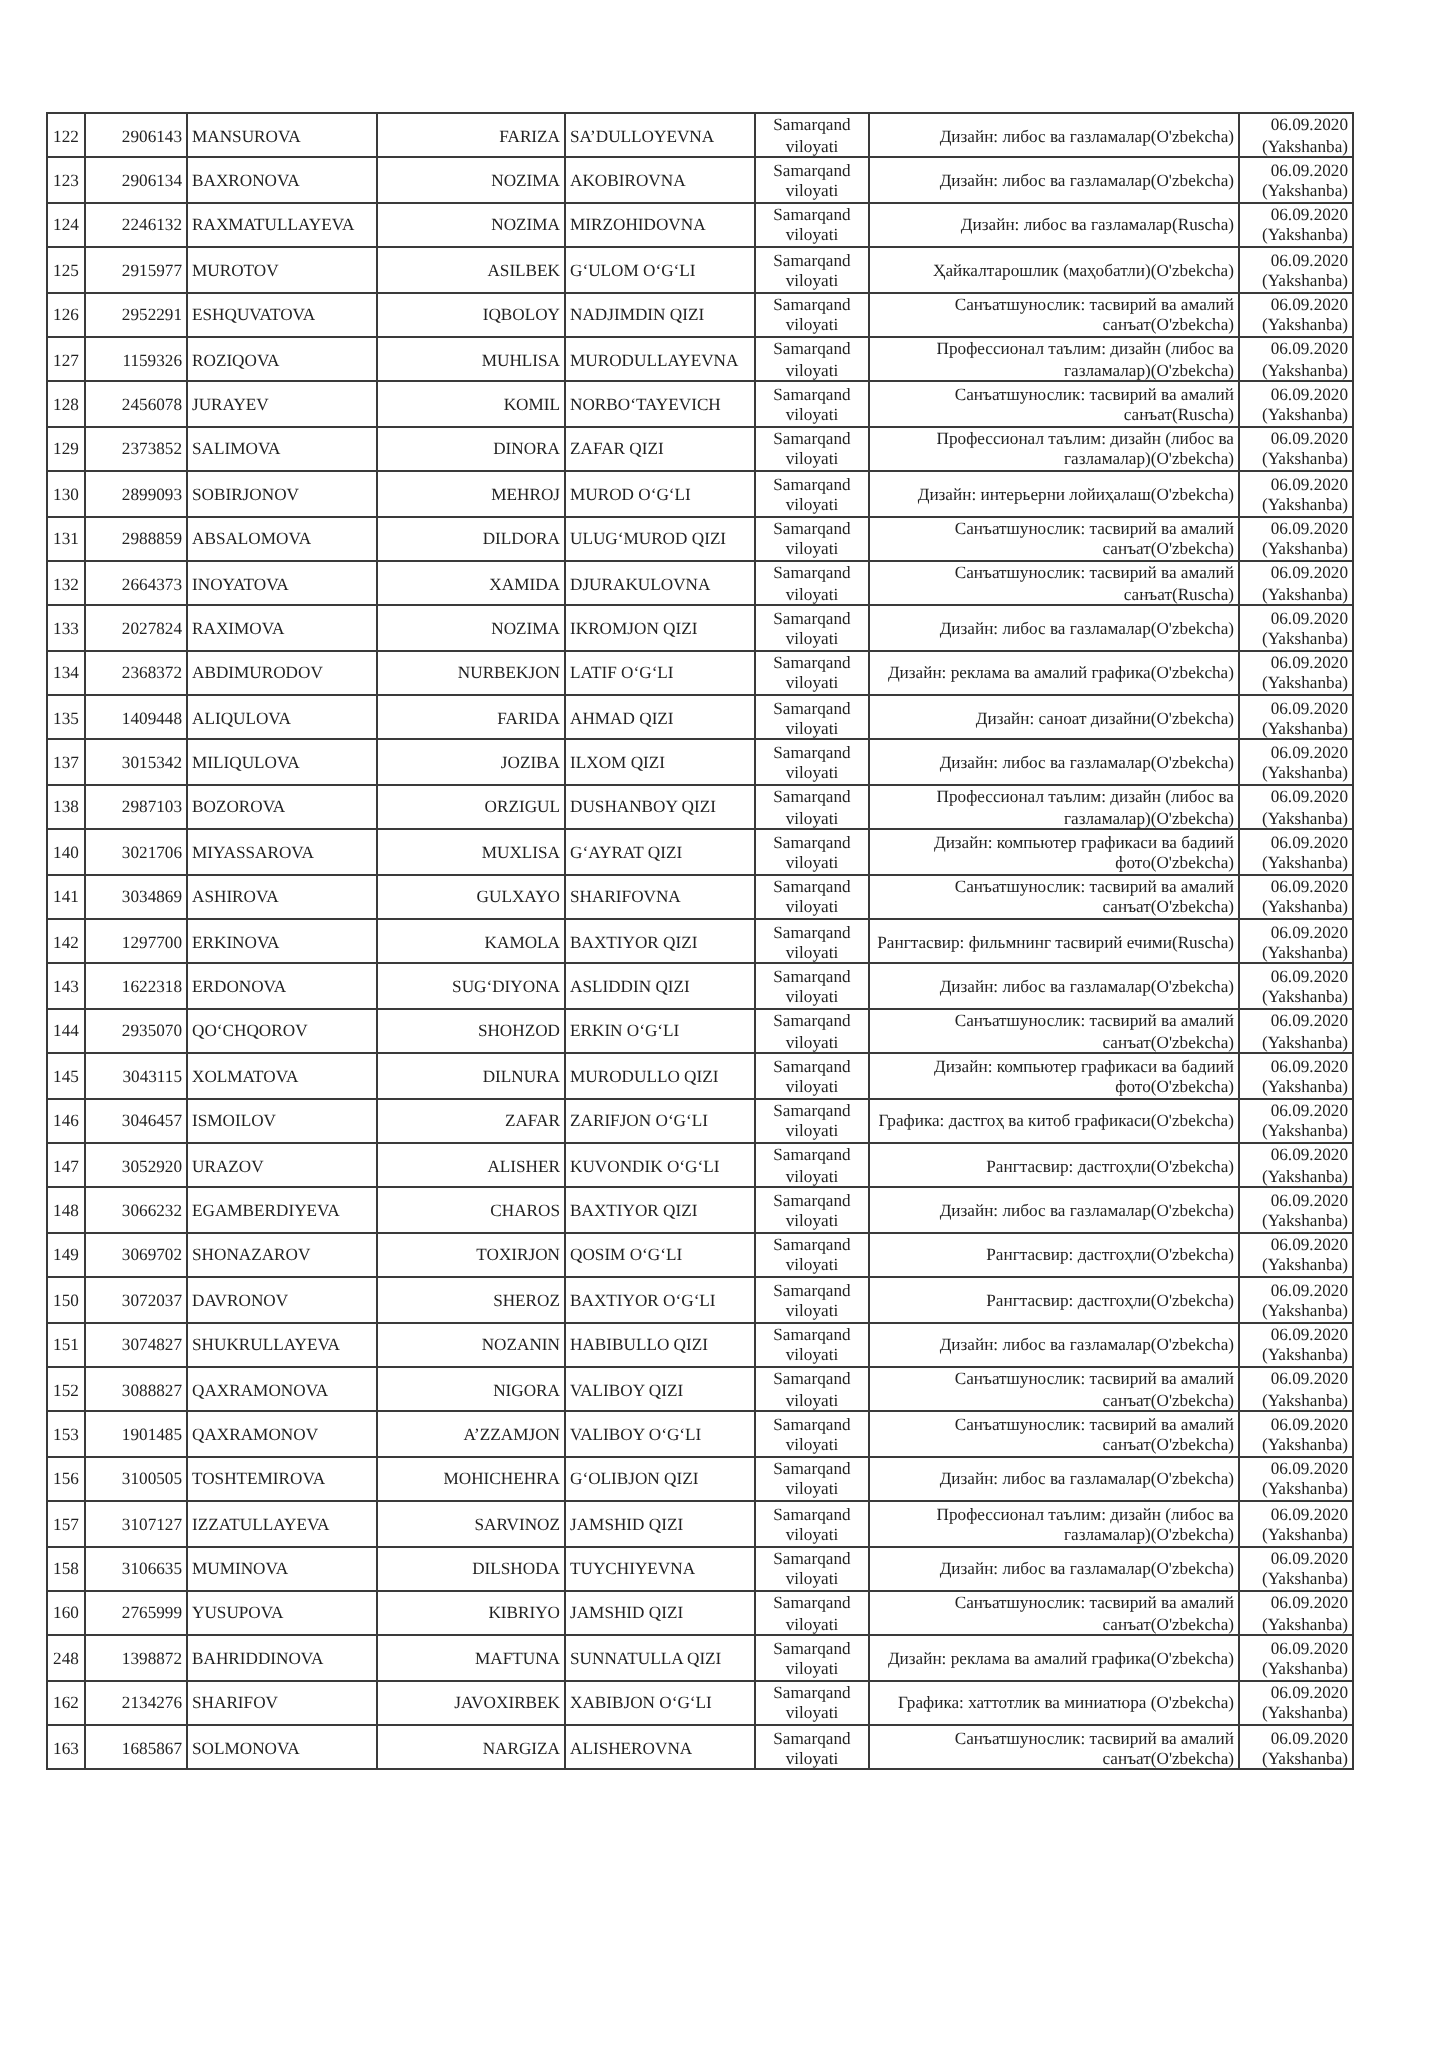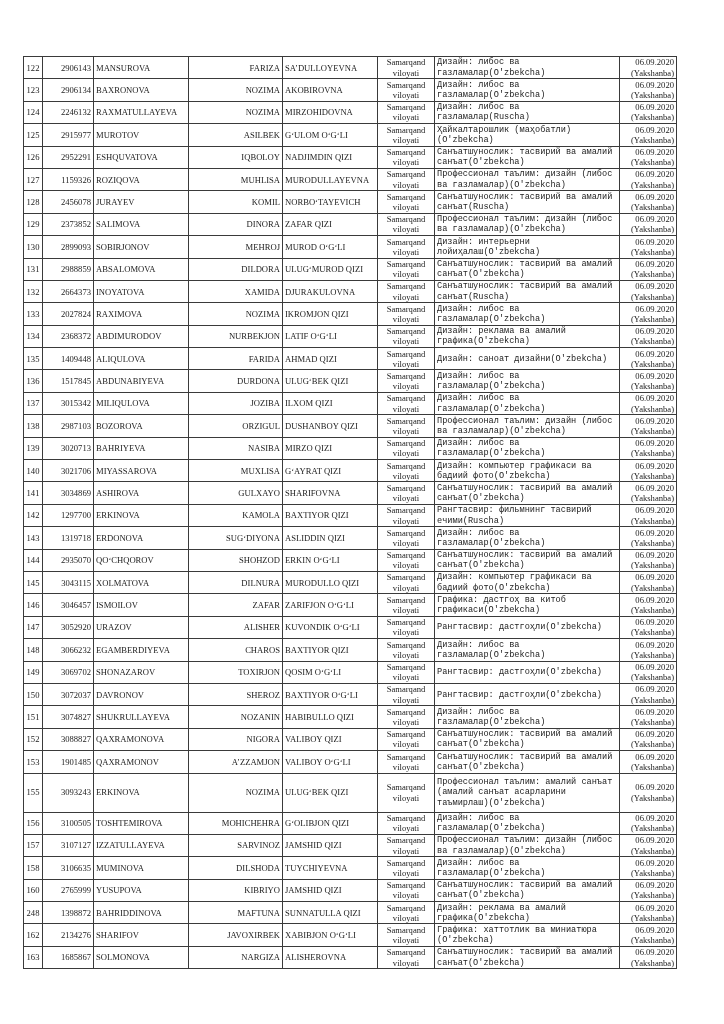--- a/index.html
+++ b/index.html
@@ -20,21 +20,21 @@
     vertical-align: middle;
     overflow: hidden;
   }
   table.list tr.tall td { height: 38px; }
   td.c-no { width: 14px; text-align: center; }
   td.c-id { width: 46px; text-align: right; }
   td.c-last { width: 90px; text-align: left; }
   td.c-first { width: 89px; text-align: right; }
   td.c-patr { width: 90px; text-align: left; }
   td.c-region { width: 52px; text-align: center; }
-  td.c-spec { width: 180px; text-align: left; font-family: Liberation Mono, monospace; }
+  td.c-spec { width: 180px; text-align: right; }
   td.c-date { width: 52px; text-align: right; }
   td.c-last, td.c-first, td.c-patr { padding-left: 3px; }
 </style>
 </head>
 <body>
 
 <div class="page">
   <table class="list">
     <tbody id="tbody">
         <tr>
@@ -171,60 +171,40 @@
           <td class="c-no">135</td>
           <td class="c-id">1409448</td>
           <td class="c-last">ALIQULOVA</td>
           <td class="c-first">FARIDA</td>
           <td class="c-patr">AHMAD QIZI</td>
           <td class="c-region">Samarqand viloyati</td>
           <td class="c-spec">Дизайн: саноат дизайни(O'zbekcha)</td>
           <td class="c-date">06.09.2020 (Yakshanba)</td>
         </tr>
         <tr>
-          <td class="c-no">136</td>
-          <td class="c-id">1517845</td>
-          <td class="c-last">ABDUNABIYEVA</td>
-          <td class="c-first">DURDONA</td>
-          <td class="c-patr">ULUG‘BEK QIZI</td>
-          <td class="c-region">Samarqand viloyati</td>
-          <td class="c-spec">Дизайн: либос ва газламалар(O'zbekcha)</td>
-          <td class="c-date">06.09.2020 (Yakshanba)</td>
-        </tr>
-        <tr>
           <td class="c-no">137</td>
           <td class="c-id">3015342</td>
           <td class="c-last">MILIQULOVA</td>
           <td class="c-first">JOZIBA</td>
           <td class="c-patr">ILXOM QIZI</td>
           <td class="c-region">Samarqand viloyati</td>
           <td class="c-spec">Дизайн: либос ва газламалар(O'zbekcha)</td>
           <td class="c-date">06.09.2020 (Yakshanba)</td>
         </tr>
         <tr>
           <td class="c-no">138</td>
           <td class="c-id">2987103</td>
           <td class="c-last">BOZOROVA</td>
           <td class="c-first">ORZIGUL</td>
           <td class="c-patr">DUSHANBOY QIZI</td>
           <td class="c-region">Samarqand viloyati</td>
           <td class="c-spec">Профессионал таълим: дизайн (либос ва газламалар)(O'zbekcha)</td>
           <td class="c-date">06.09.2020 (Yakshanba)</td>
         </tr>
         <tr>
-          <td class="c-no">139</td>
-          <td class="c-id">3020713</td>
-          <td class="c-last">BAHRIYEVA</td>
-          <td class="c-first">NASIBA</td>
-          <td class="c-patr">MIRZO QIZI</td>
-          <td class="c-region">Samarqand viloyati</td>
-          <td class="c-spec">Дизайн: либос ва газламалар(O'zbekcha)</td>
-          <td class="c-date">06.09.2020 (Yakshanba)</td>
-        </tr>
-        <tr>
           <td class="c-no">140</td>
           <td class="c-id">3021706</td>
           <td class="c-last">MIYASSAROVA</td>
           <td class="c-first">MUXLISA</td>
           <td class="c-patr">G‘AYRAT QIZI</td>
           <td class="c-region">Samarqand viloyati</td>
           <td class="c-spec">Дизайн: компьютер графикаси ва бадиий фото(O'zbekcha)</td>
           <td class="c-date">06.09.2020 (Yakshanba)</td>
         </tr>
         <tr>
@@ -242,21 +222,21 @@
           <td class="c-id">1297700</td>
           <td class="c-last">ERKINOVA</td>
           <td class="c-first">KAMOLA</td>
           <td class="c-patr">BAXTIYOR QIZI</td>
           <td class="c-region">Samarqand viloyati</td>
           <td class="c-spec">Рангтасвир: фильмнинг тасвирий ечими(Ruscha)</td>
           <td class="c-date">06.09.2020 (Yakshanba)</td>
         </tr>
         <tr>
           <td class="c-no">143</td>
-          <td class="c-id">1319718</td>
+          <td class="c-id">1622318</td>
           <td class="c-last">ERDONOVA</td>
           <td class="c-first">SUG‘DIYONA</td>
           <td class="c-patr">ASLIDDIN QIZI</td>
           <td class="c-region">Samarqand viloyati</td>
           <td class="c-spec">Дизайн: либос ва газламалар(O'zbekcha)</td>
           <td class="c-date">06.09.2020 (Yakshanba)</td>
         </tr>
         <tr>
           <td class="c-no">144</td>
           <td class="c-id">2935070</td>
@@ -350,30 +330,20 @@
         <tr>
           <td class="c-no">153</td>
           <td class="c-id">1901485</td>
           <td class="c-last">QAXRAMONOV</td>
           <td class="c-first">A’ZZAMJON</td>
           <td class="c-patr">VALIBOY O‘G‘LI</td>
           <td class="c-region">Samarqand viloyati</td>
           <td class="c-spec">Санъатшунослик: тасвирий ва амалий санъат(O'zbekcha)</td>
           <td class="c-date">06.09.2020 (Yakshanba)</td>
         </tr>
-        <tr class="tall">
-          <td class="c-no">155</td>
-          <td class="c-id">3093243</td>
-          <td class="c-last">ERKINOVA</td>
-          <td class="c-first">NOZIMA</td>
-          <td class="c-patr">ULUG‘BEK QIZI</td>
-          <td class="c-region">Samarqand viloyati</td>
-          <td class="c-spec">Профессионал таълим: амалий санъат (амалий санъат асарларини таъмирлаш)(O'zbekcha)</td>
-          <td class="c-date">06.09.2020 (Yakshanba)</td>
-        </tr>
         <tr>
           <td class="c-no">156</td>
           <td class="c-id">3100505</td>
           <td class="c-last">TOSHTEMIROVA</td>
           <td class="c-first">MOHICHEHRA</td>
           <td class="c-patr">G‘OLIBJON QIZI</td>
           <td class="c-region">Samarqand viloyati</td>
           <td class="c-spec">Дизайн: либос ва газламалар(O'zbekcha)</td>
           <td class="c-date">06.09.2020 (Yakshanba)</td>
         </tr>

